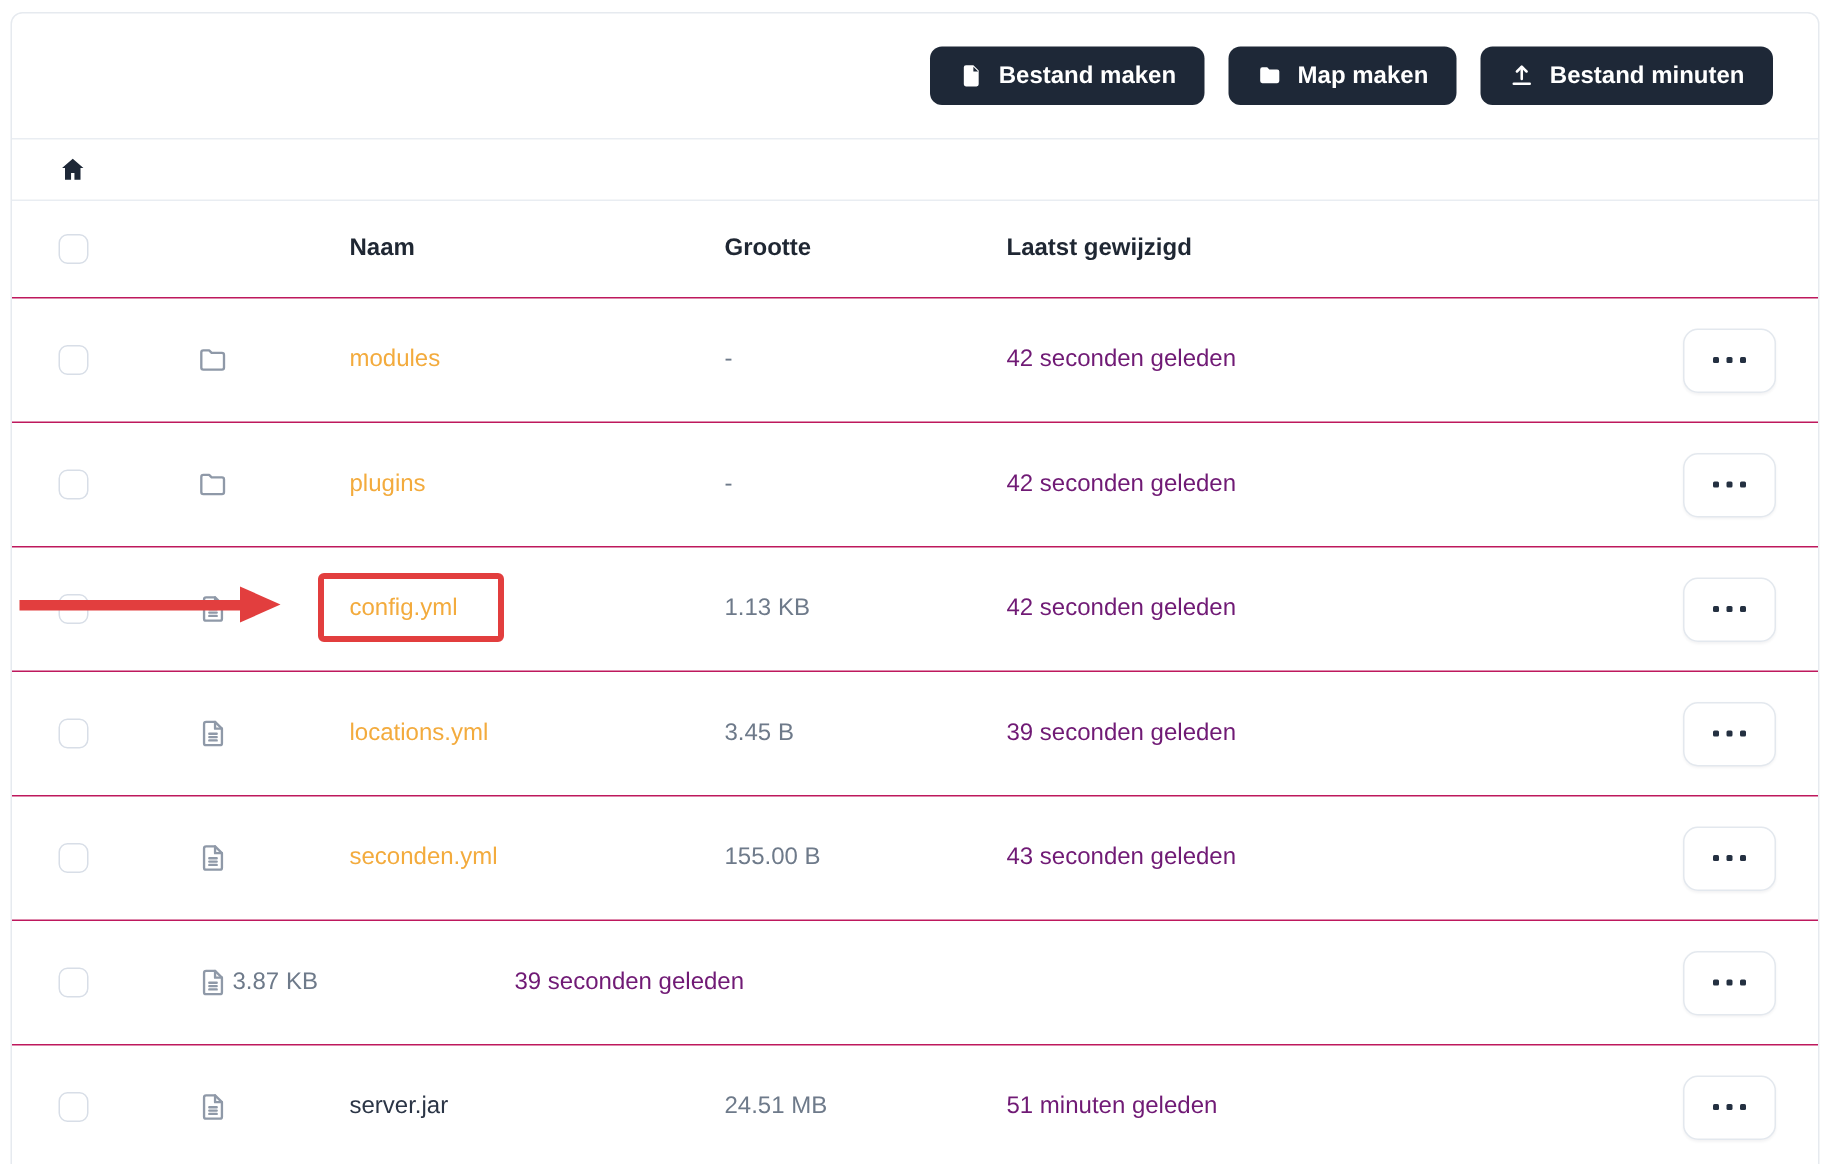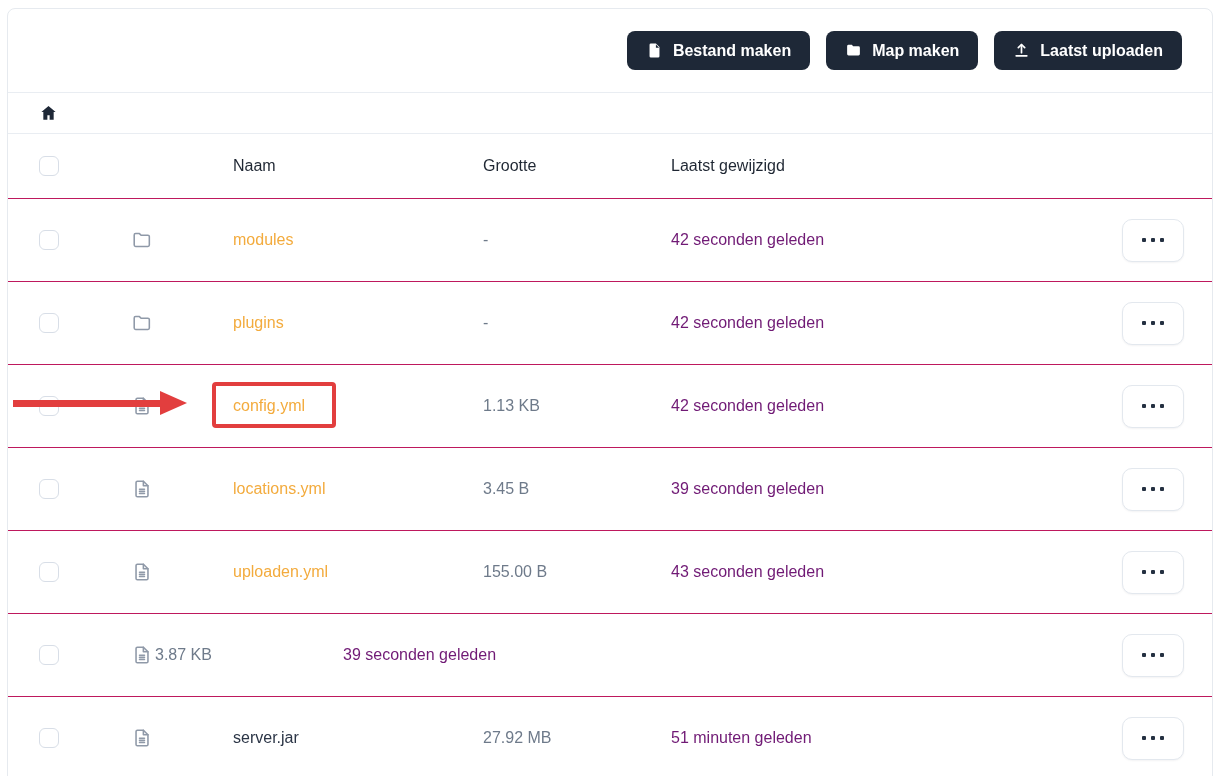--- a/index.html
+++ b/index.html
@@ -27,21 +27,21 @@
   .cell-check { flex:0 0 20px; }
   .cell-icon  { flex:0 0 24px; margin-left:72px; display:flex; align-items:center; }
   .cell-icon svg { width:22px; height:22px; }
   .cell-name  { flex:0 0 250px; margin-left:78px; font-size:16px; }
   .cell-size  { flex:0 0 188px; font-size:16px; color:#6e7a8a; }
   .cell-mod   { flex:1 1 auto;  font-size:16px; color:#701a75; }
   .cell-actions { flex:0 0 auto; margin-right:28px; }
 
   .thead { height:64px; }
   .thead .cell-name, .thead .cell-size, .thead .cell-mod
-        { font-weight:400; color:#1f2733; }
+        { font-weight:700; color:#1f2733; }
 
   .trow { height:83px; border-top:1px solid #be185d; }
   .trow .cell-name.link  { color:#f3ab3d; cursor:pointer; }
   .trow .cell-name.plain { color:#2b3546; }
 
   .checkbox { width:20px; height:20px; background:#fff; border:1px solid #d8dee7;
               border-radius:6px; cursor:pointer; }
 
   .menu-btn { width:62px; height:43px; background:#fff; border:1px solid #e3e8ee;
               border-radius:10px; box-shadow:0 1px 2px rgba(16,24,40,.05);
@@ -80,21 +80,21 @@
       <span>Map maken</span>
     </button>
     <button class="btn">
       <span style="display:flex">
         <svg viewBox="0 0 24 24" fill="none" stroke="#ffffff" stroke-width="2.4" stroke-linecap="round" stroke-linejoin="round">
           <path d="M12 15V4"></path>
             <path d="M7.5 8 12 3.5 16.5 8"></path>
             <path d="M4.5 19.5h15"></path>
         </svg>
       </span>
-      <span>Laatst uploaden</span>
+      <span>Bestand minuten</span>
     </button>
   </div>
 
   <div class="breadcrumb">
     <span style="display:flex;cursor:pointer">
       <svg viewBox="0 0 24 24" fill="#1e2837">
           <path d="M12 2.5 2.5 10.6h2.6V21h5.4v-6h3v6h5.4V10.6h2.6L12 2.5z"></path>
         </svg>
     </span>
   </div>
@@ -214,21 +214,21 @@
     <div class="cell-icon">
 
       <span style="display:flex">
         <svg viewBox="0 0 24 24" fill="none" stroke="#8f99a8" stroke-width="1.7" stroke-linecap="round" stroke-linejoin="round">
           <path d="M13.5 3.5H7A1.5 1.5 0 0 0 5.5 5v14A1.5 1.5 0 0 0 7 20.5h10a1.5 1.5 0 0 0 1.5-1.5V8.5l-5-5z"></path>
           <path d="M13.5 3.5v5h5"></path>
           <path d="M9.3 12.2h5.4M9.3 14.6h5.4M9.3 17h5.4"></path>
         </svg>
       </span>
     </div>
-    <div class="cell-name link">uploaden.yml</div>
+    <div class="cell-name link">seconden.yml</div>
     <div class="cell-size">155.00 B</div>
     <div class="cell-mod">43 seconden geleden</div>
     <div class="cell-actions">
       <div class="menu-btn">
         <span class="dot"></span>
         <span class="dot"></span>
         <span class="dot"></span>
       </div>
     </div>
   </div>
@@ -264,21 +264,21 @@
 
       <span style="display:flex">
         <svg viewBox="0 0 24 24" fill="none" stroke="#8f99a8" stroke-width="1.7" stroke-linecap="round" stroke-linejoin="round">
           <path d="M13.5 3.5H7A1.5 1.5 0 0 0 5.5 5v14A1.5 1.5 0 0 0 7 20.5h10a1.5 1.5 0 0 0 1.5-1.5V8.5l-5-5z"></path>
           <path d="M13.5 3.5v5h5"></path>
           <path d="M9.3 12.2h5.4M9.3 14.6h5.4M9.3 17h5.4"></path>
         </svg>
       </span>
     </div>
     <div class="cell-name plain">server.jar</div>
-    <div class="cell-size">27.92 MB</div>
+    <div class="cell-size">24.51 MB</div>
     <div class="cell-mod">51 minuten geleden</div>
     <div class="cell-actions">
       <div class="menu-btn">
         <span class="dot"></span>
         <span class="dot"></span>
         <span class="dot"></span>
       </div>
     </div>
   </div>
     </div>

